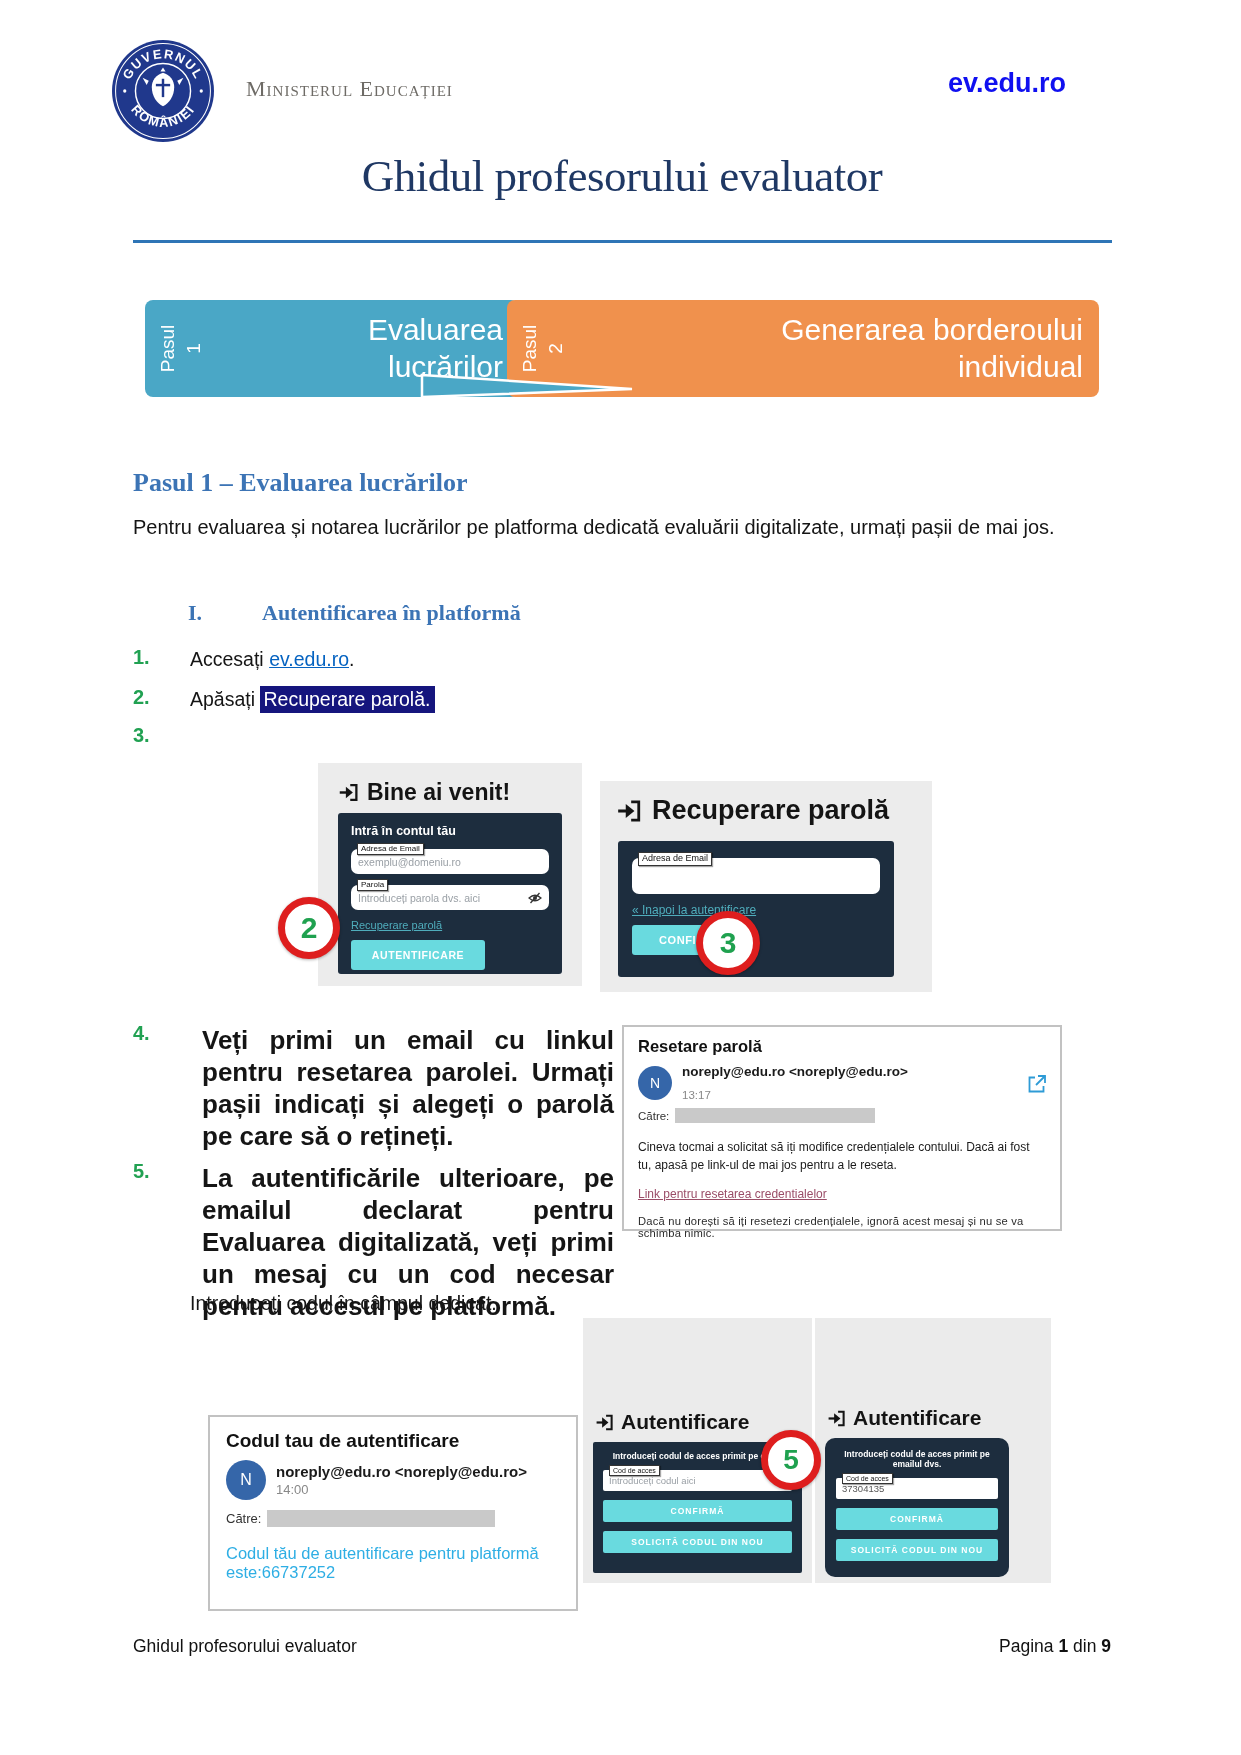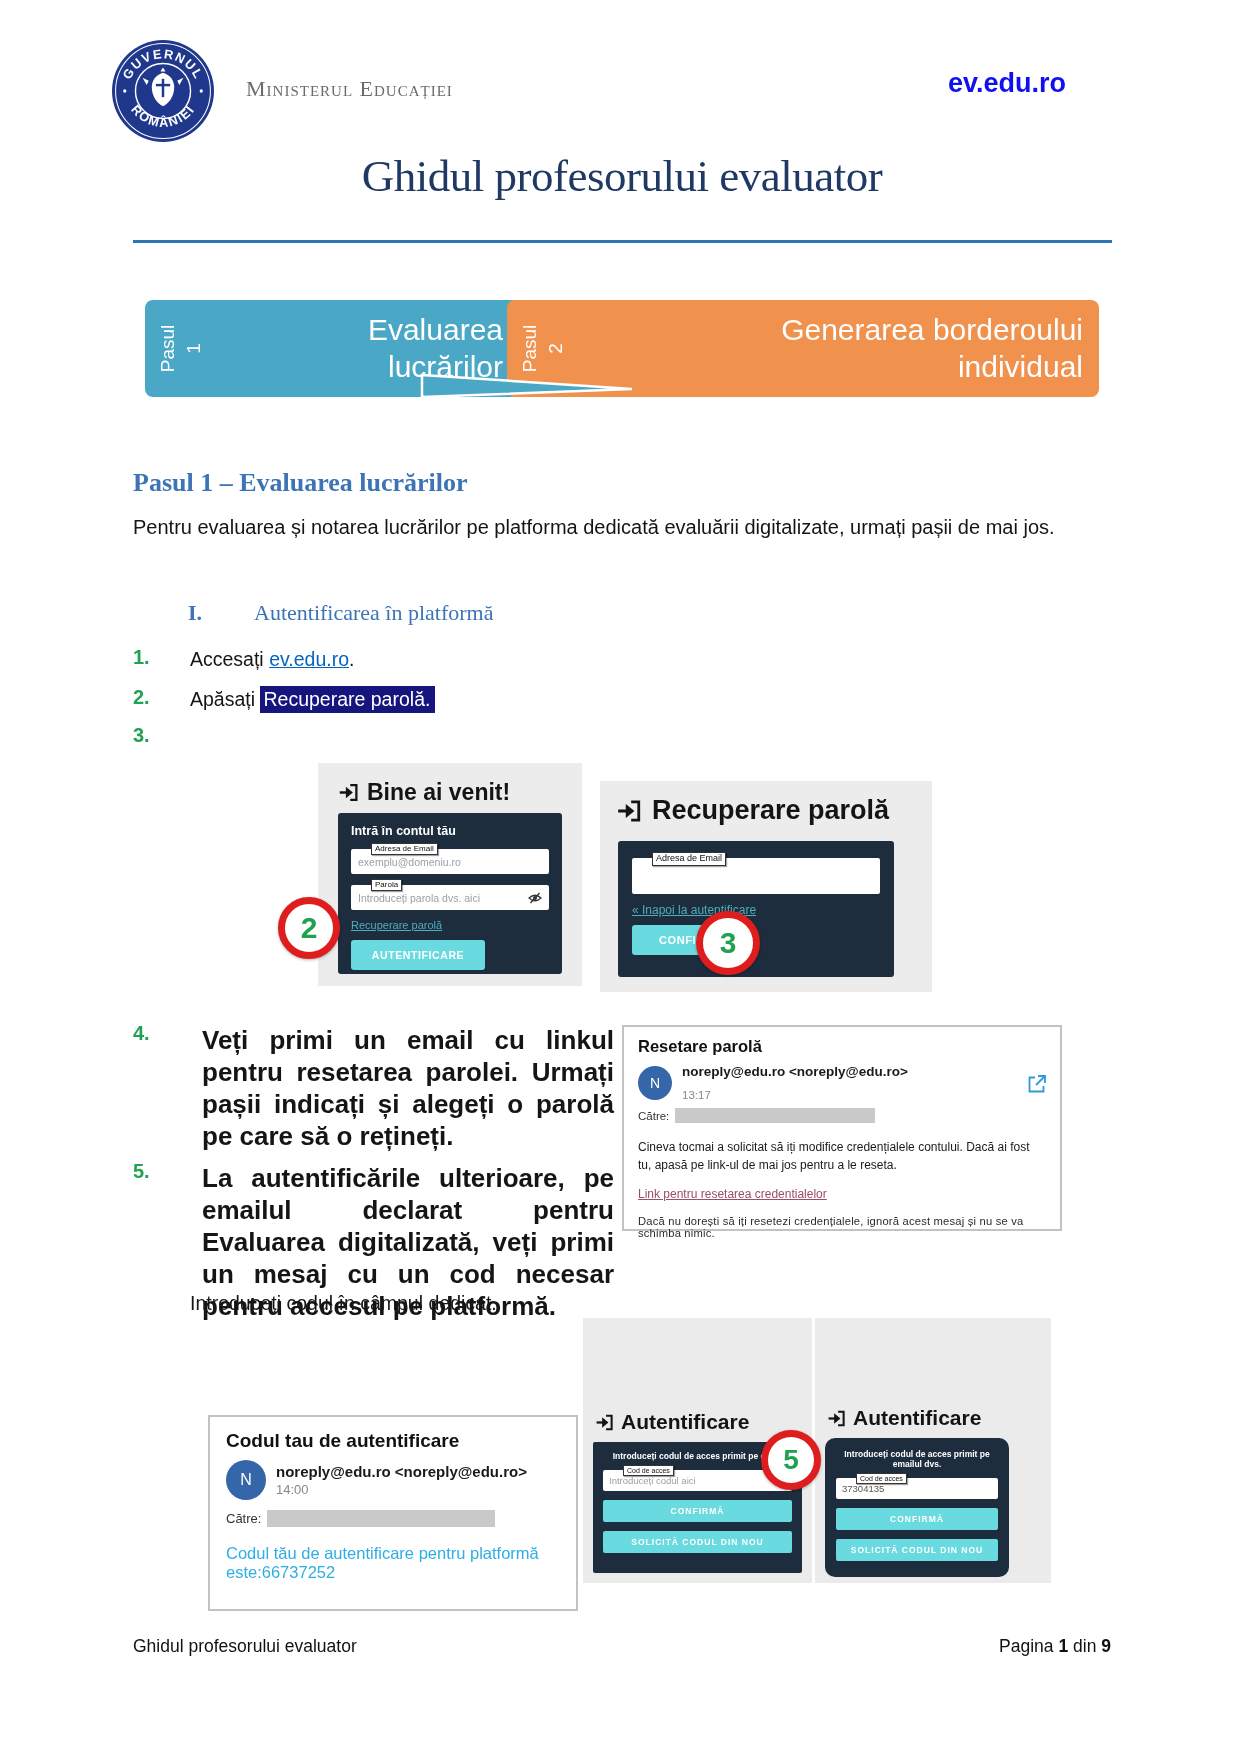--- a/index.html
+++ b/index.html
@@ -31,36 +31,36 @@
   .banner2 .banner-title { width:370px; }
   .banner-arrow { position:absolute; left:420px; top:371px; z-index:2; }
 
   
   .h1 { position:absolute; left:133px; top:468px; font-family:"Liberation Serif", serif;
         font-weight:bold; font-size:26px; color:#3c74b5; }
   .intro { position:absolute; left:133px; top:510px; width:980px; font-size:20px; line-height:34px;
            text-align:justify; color:#151515; }
   .h2-num  { position:absolute; left:188px; top:600px; font-family:"Liberation Serif", serif;
              font-weight:bold; font-size:22px; color:#3c74b5; }
-  .h2-title{ position:absolute; left:254px; top:600px; font-family:"Liberation Serif", serif;
-             font-weight:normal; font-size:22px; color:#3c74b5; }
+  .h2-title{ position:absolute; left:262px; top:600px; font-family:"Liberation Serif", serif;
+             font-weight:bold; font-size:22px; color:#3c74b5; }
 
   .li-num { position:absolute; left:133px; font-size:20px; font-weight:bold; color:#21a152; }
   .li-txt { position:absolute; left:190px; font-size:19.5px; color:#151515; }
   .hl { background:#15157d; color:#fff; padding:2px 5px 3px 3px; }
   .doclink { color:#0563c1; text-decoration:underline; }
 
   
   .shot { position:absolute; background:#ececec; }
   .card { position:absolute; background:#1d2d3e; border-radius:3px; }
   .card-title { color:#fff; font-weight:bold; }
   .fgroup { position:relative; }
-  .chip { position:absolute; left:20px; background:#fff; border:1px solid #333; color:#111;
+  .chip { position:absolute; left:6px; background:#fff; border:1px solid #333; color:#111;
           padding:0 3px; line-height:1.3; z-index:2; box-shadow:1px 1px 1px rgba(0,0,0,.35); }
-  .tinput { width:100%; border:none; border-radius:2px; background:#fff; color:#555;
+  .tinput { width:100%; border:none; border-radius:7px; background:#fff; color:#555;
             font-family:"Liberation Sans", sans-serif; }
   .tinput::placeholder { color:#9aa0a6; }
   .teal-link { color:#4fadbc; }
   .teal-btn { background:#69dadf; color:#fff; font-weight:bold; text-align:center; border-radius:3px;
               border:none; letter-spacing:0.6px; font-family:"Liberation Sans", sans-serif; cursor:pointer; }
   .shot-head { position:absolute; display:flex; align-items:center; color:#141414; font-weight:bold; }
   .shot-head svg { flex:0 0 auto; }
 
   .badge { position:absolute; background:#fff; border:7px solid #de1e1e; border-radius:50%;
            display:flex; align-items:center; justify-content:center; font-weight:bold; color:#1fa14f;

